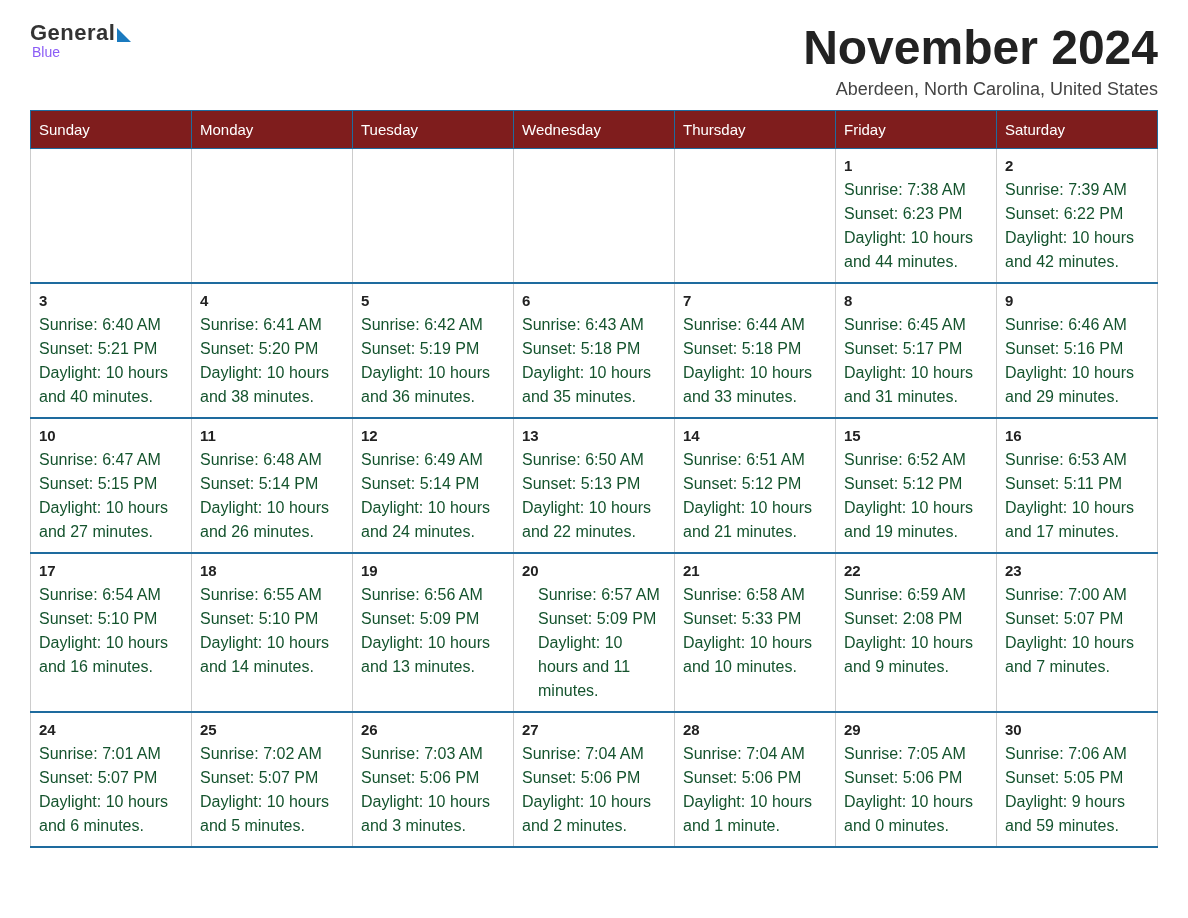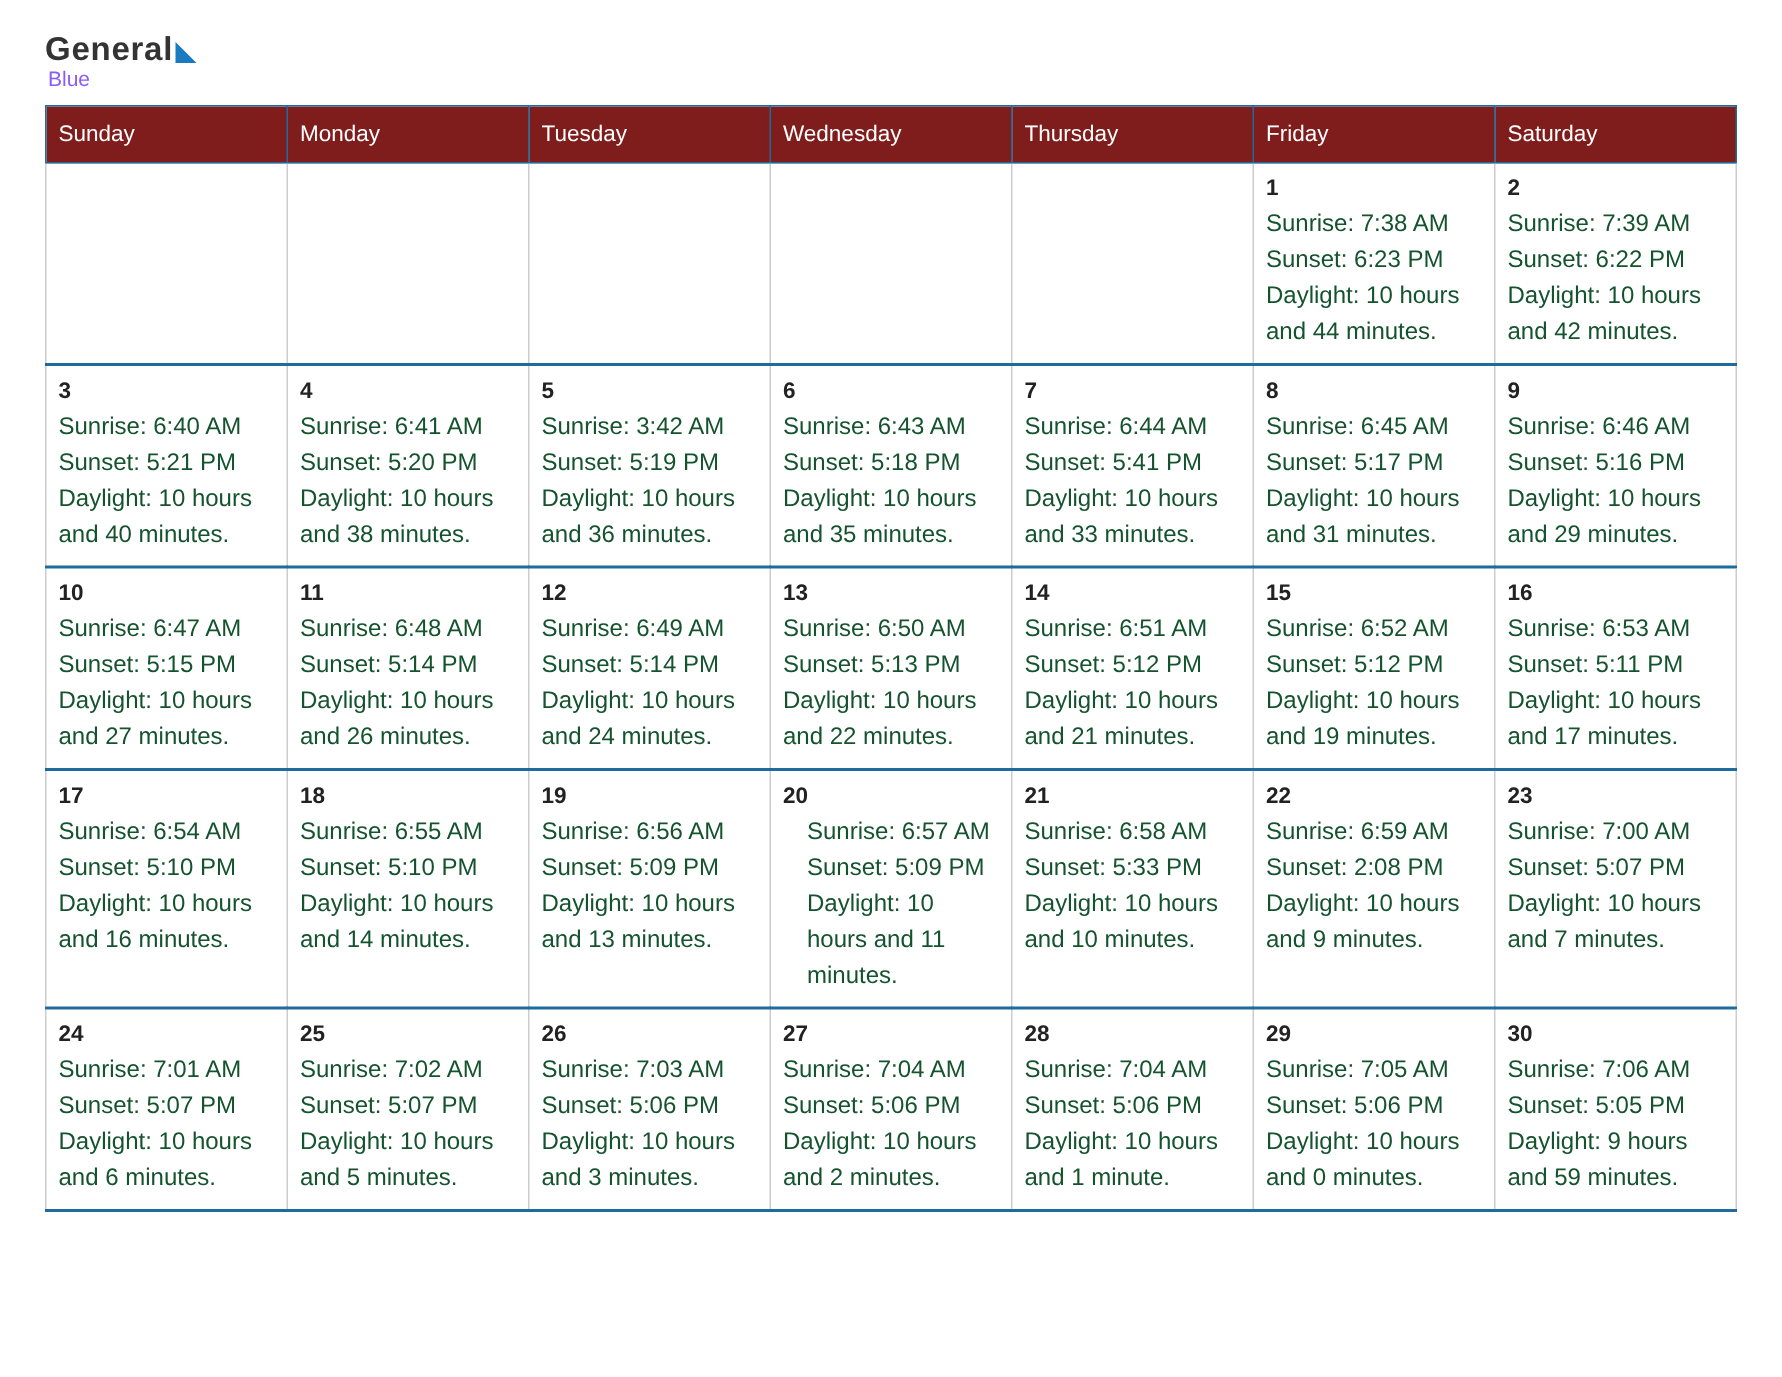--- a/index.html
+++ b/index.html
@@ -107,20 +107,24 @@
 </head>
 <body>
 
 <div class="header-area">
   <div class="logo">
     <div class="logo-top">
       <span class="logo-general">General</span>
       <div class="logo-arrow"></div>
     </div>
     <span class="logo-blue">Blue</span>
+  </div>
+  <div class="title-area">
+    <div class="month-title">November 2024</div>
+    <div class="location-title">Aberdeen, North Carolina, United States</div>
   </div>
 </div>
 
 <table class="calendar">
   <thead>
     <tr>
     <th>Sunday</th>
         <th>Monday</th>
         <th>Tuesday</th>
         <th>Wednesday</th>
@@ -157,34 +161,34 @@
 Daylight: 10 hours and 40 minutes.</div>
         </td>
         <td>
           <span class="day-num">4</span>
           <div class="day-info" style="white-space: pre-line;">Sunrise: 6:41 AM
 Sunset: 5:20 PM
 Daylight: 10 hours and 38 minutes.</div>
         </td>
         <td>
           <span class="day-num">5</span>
-          <div class="day-info" style="white-space: pre-line;">Sunrise: 3:42 AM
+          <div class="day-info" style="white-space: pre-line;">Sunrise: 6:42 AM
 Sunset: 5:19 PM
 Daylight: 10 hours and 36 minutes.</div>
         </td>
         <td>
           <span class="day-num">6</span>
           <div class="day-info" style="white-space: pre-line;">Sunrise: 6:43 AM
 Sunset: 5:18 PM
 Daylight: 10 hours and 35 minutes.</div>
         </td>
         <td>
           <span class="day-num">7</span>
           <div class="day-info" style="white-space: pre-line;">Sunrise: 6:44 AM
-Sunset: 5:41 PM
+Sunset: 5:18 PM
 Daylight: 10 hours and 33 minutes.</div>
         </td>
         <td>
           <span class="day-num">8</span>
           <div class="day-info" style="white-space: pre-line;">Sunrise: 6:45 AM
 Sunset: 5:17 PM
 Daylight: 10 hours and 31 minutes.</div>
         </td>
         <td>
           <span class="day-num">9</span>

